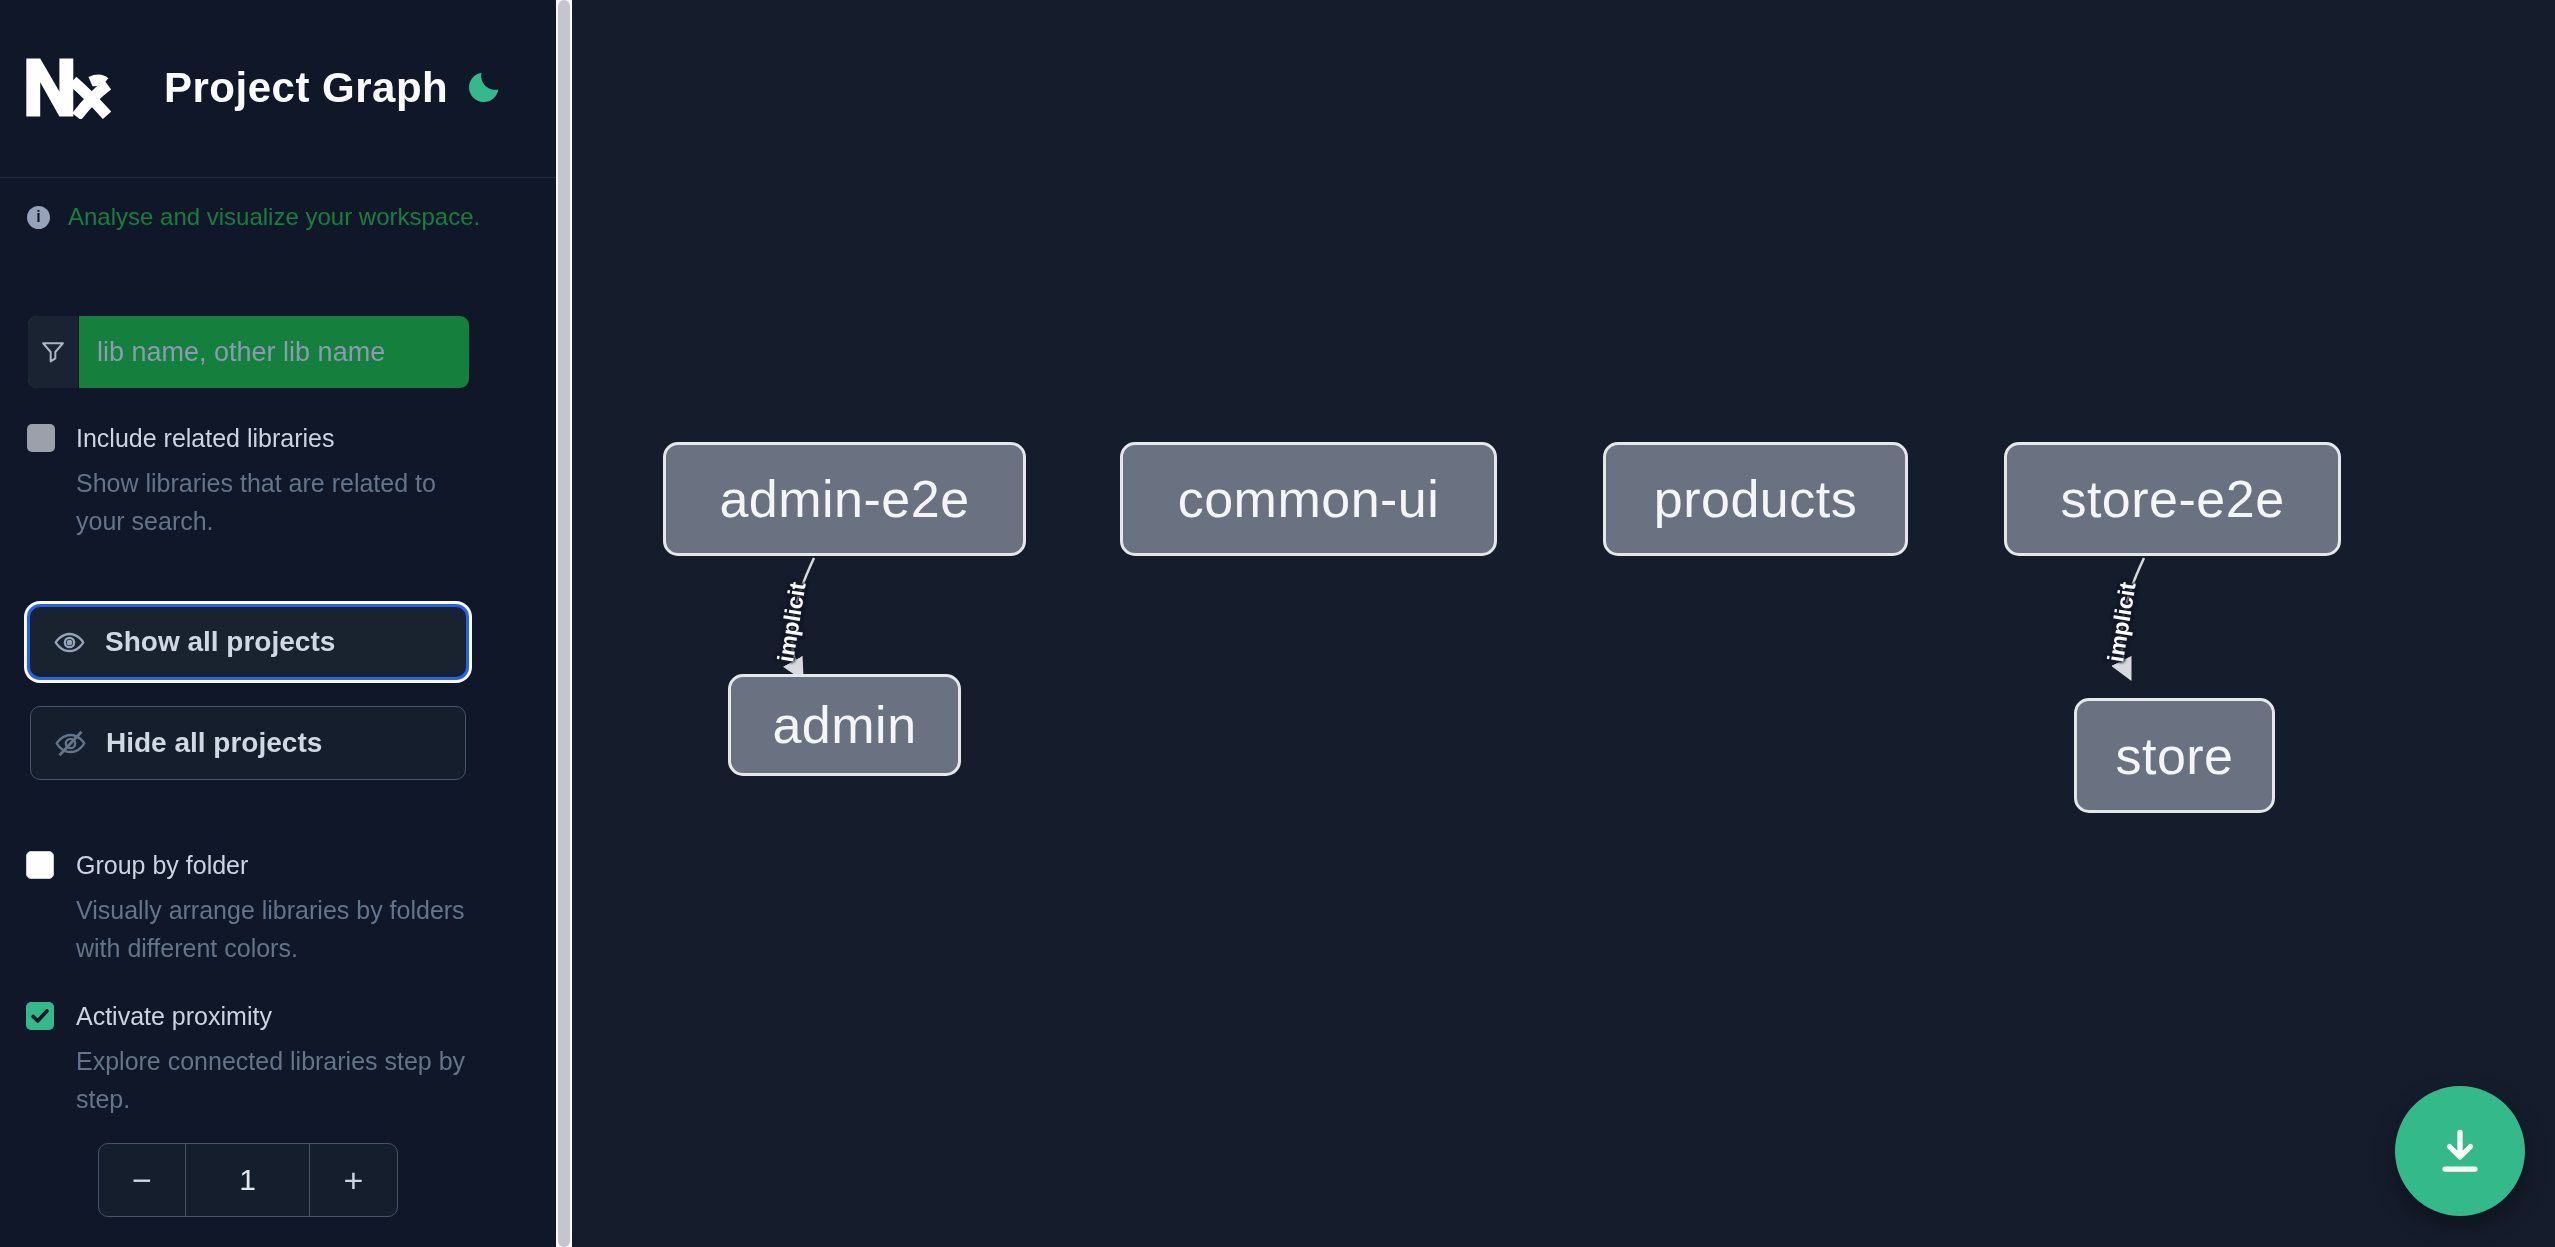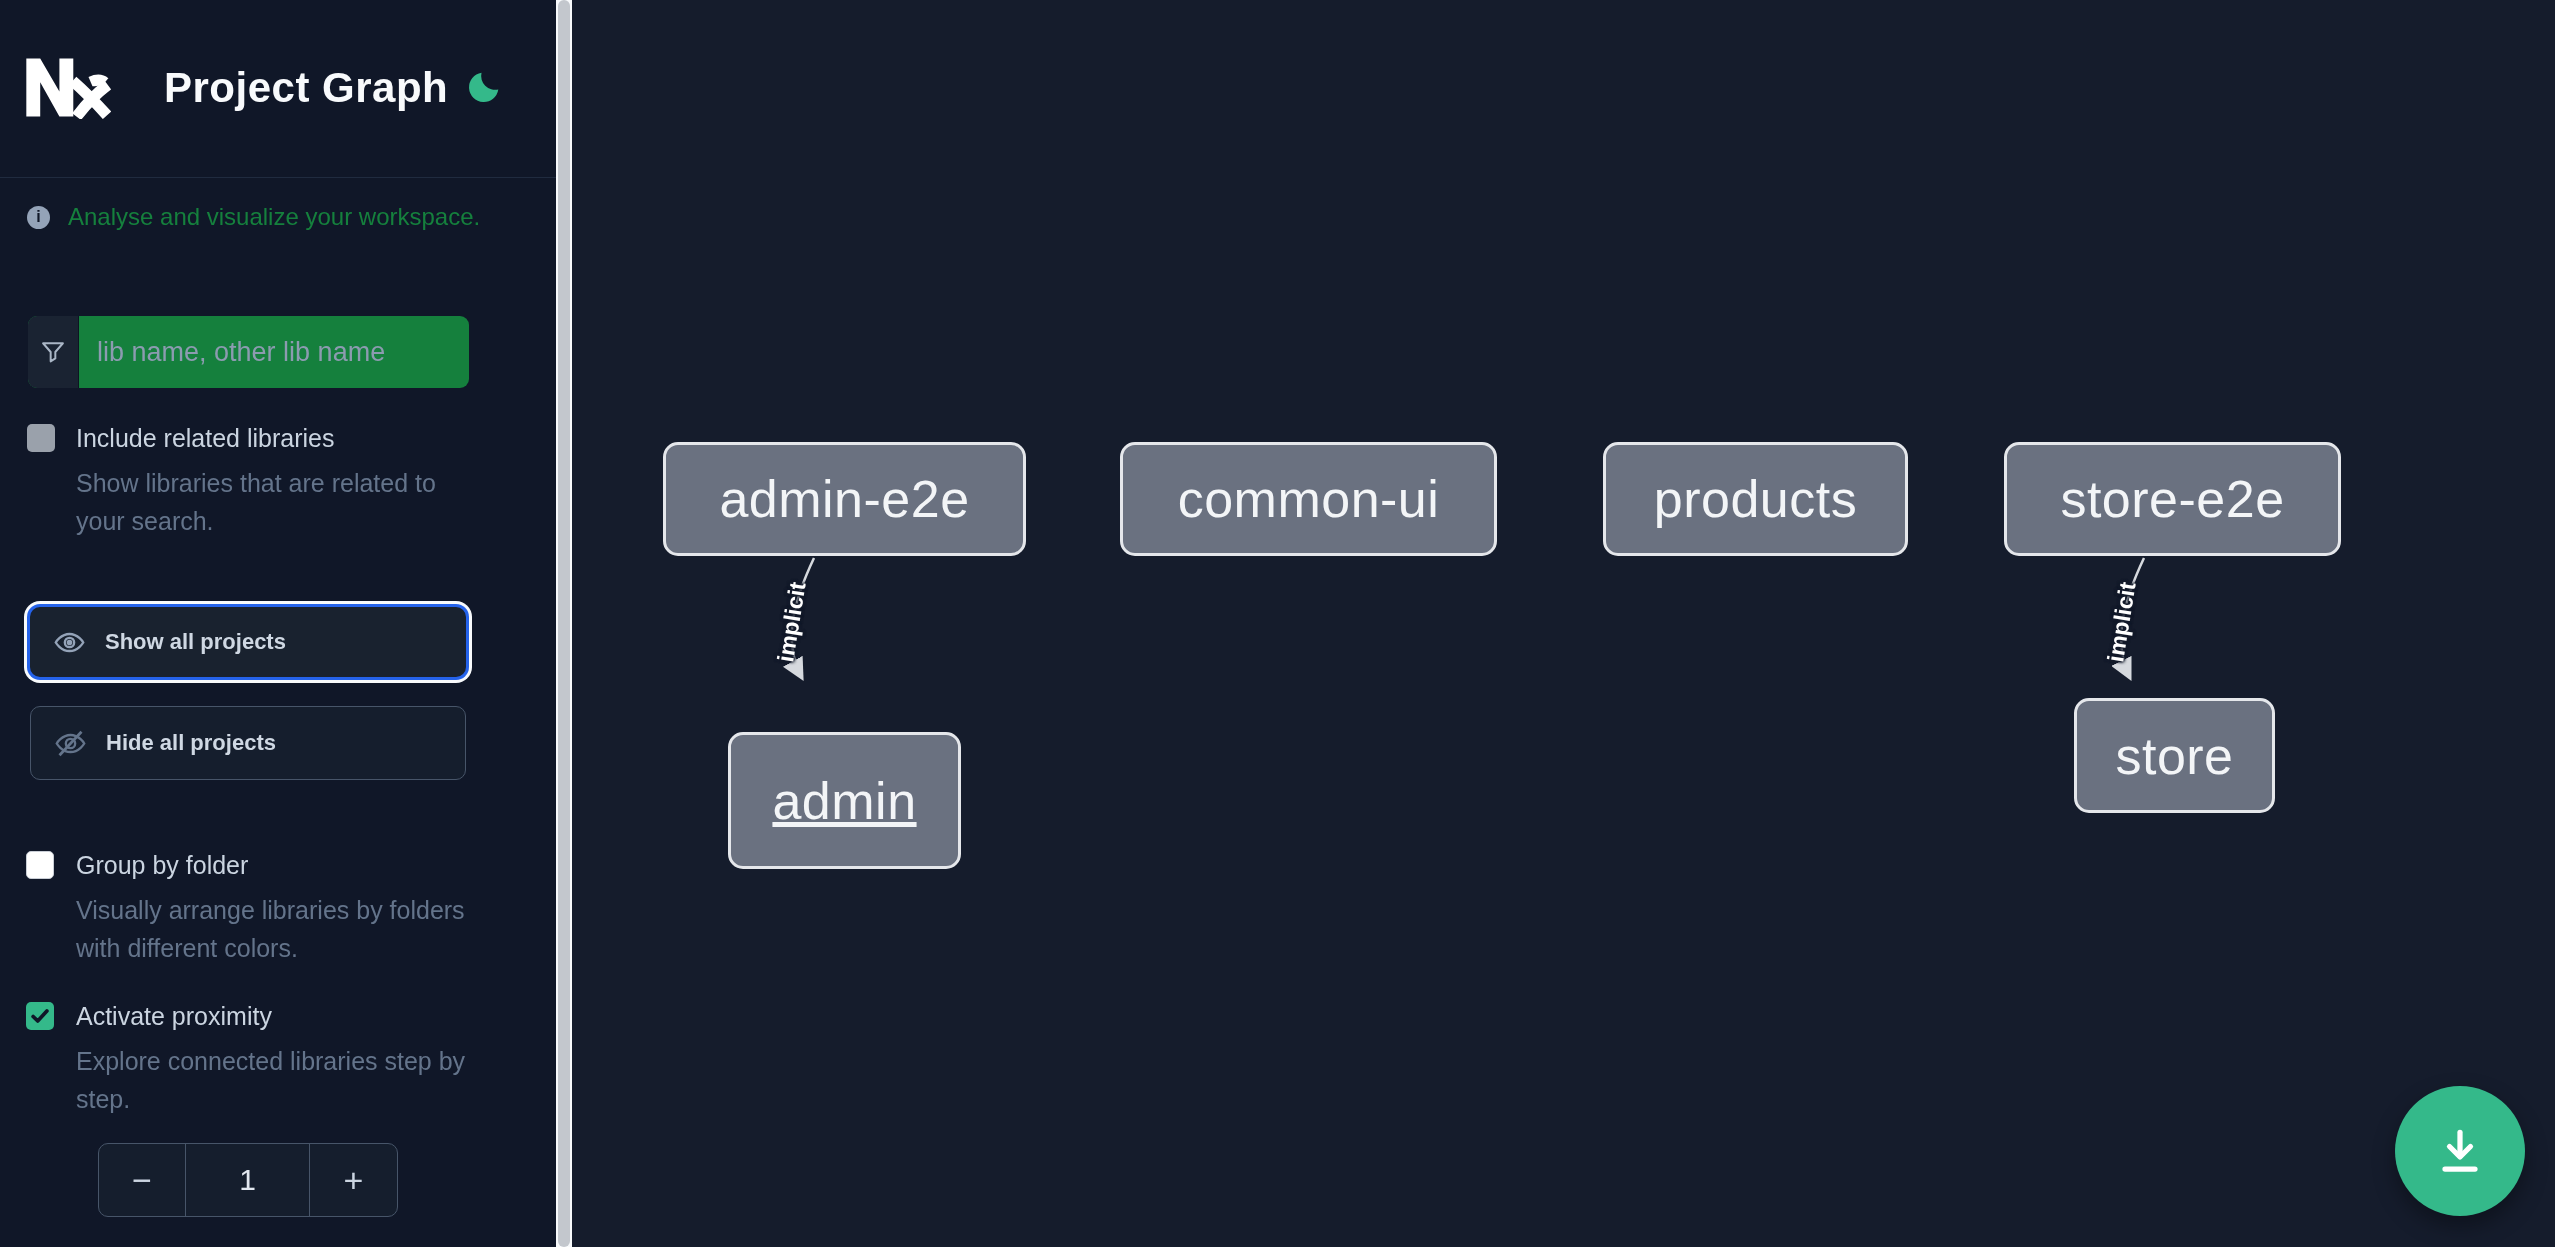--- a/index.html
+++ b/index.html
@@ -42,21 +42,21 @@
   .opt-desc { position:absolute; left:76px; width:392px; font-size:25px;
               line-height:38px; color:#64748b; }
 
   .btn { position:absolute; left:30px; width:436px; display:flex; align-items:center;
          cursor:pointer; font-family:"Liberation Sans", sans-serif; }
   .btn-show { top:607px; height:70px; border-radius:10px; background:#19222f; border:none;
               box-shadow:0 0 0 3px #2563eb, 0 0 0 6px #f8fafc; }
   .btn-hide { top:706px; height:74px; border-radius:10px; background:#151e2d;
               border:1px solid #475569; }
   .btn .b-icon { margin-left:23px; display:flex; }
-  .btn .b-label { margin-left:19px; font-size:22px; font-weight:600; color:#cfd8e3; }
+  .btn .b-label { margin-left:19px; font-size:28px; font-weight:600; color:#cfd8e3; }
 
   .stepper { position:absolute; left:98px; top:1143px; width:300px; height:74px;
              border:1px solid #475569; border-radius:10px; display:flex;
              background:#151e2d; overflow:hidden; }
   .stepper button { background:transparent; border:none; color:#cbd5e1; font-size:34px;
                     cursor:pointer; font-family:"Liberation Sans", sans-serif; }
   .step-dec { width:87px; border-right:1px solid #475569 !important; }
   .step-val { width:124px; display:flex; align-items:center; justify-content:center;
               color:#e2e8f0; font-size:30px; border-right:1px solid #475569; }
   .step-inc { flex:1; }
@@ -178,21 +178,21 @@
         </marker>
       </defs>
       <path d="M 242 558 C 224 596 209 640 230 678" fill="none" stroke="#d6d9de" stroke-width="2.5" marker-end="url(#arrow)"></path>
       <path d="M 1572 558 C 1554 596 1539 640 1558 678" fill="none" stroke="#d6d9de" stroke-width="2.5" marker-end="url(#arrow)"></path>
     </svg>
 
     <div class="node" style="left:91px;  top:442px; width:363px; height:114px;">admin-e2e</div>
     <div class="node" style="left:548px; top:442px; width:377px; height:114px;">common-ui</div>
     <div class="node" style="left:1031px; top:442px; width:305px; height:114px;">products</div>
     <div class="node" style="left:1432px; top:442px; width:337px; height:114px;">store-e2e</div>
-    <div class="node" style="left:156px; top:732px; width:233px; height:137px;text-decoration:underline;">admin</div>
+    <div class="node" style="left:156px; top:674px; width:233px; height:102px;">admin</div>
     <div class="node" style="left:1502px; top:698px; width:201px; height:115px;">store</div>
 
     <div class="edge-label" style="left:220px; top:622px;">implicit</div>
     <div class="edge-label" style="left:1550px; top:622px;">implicit</div>
 
     <button class="fab">
       <svg width="60" height="60" viewBox="0 0 24 24" fill="none" stroke="#ffffff" stroke-width="2.1" stroke-linecap="round" stroke-linejoin="round">
         <path d="M12 4.5v9.5"></path>
         <path d="M7.8 10.2 12 14.4l4.2-4.2"></path>
         <path d="M6 19.2h12"></path>

